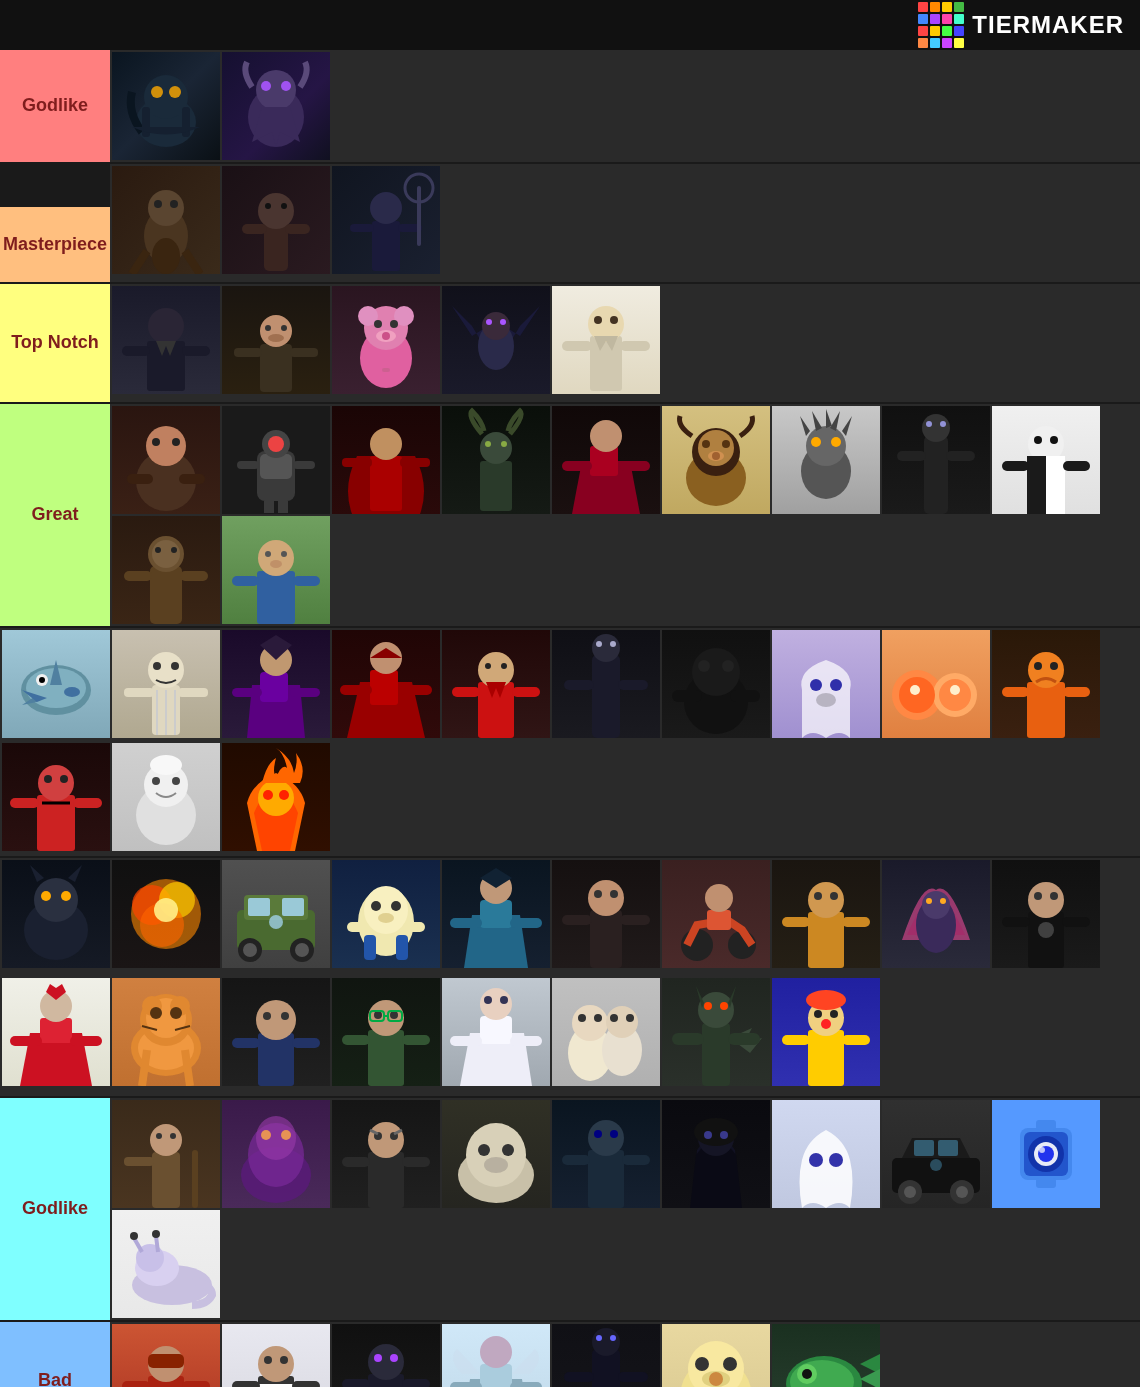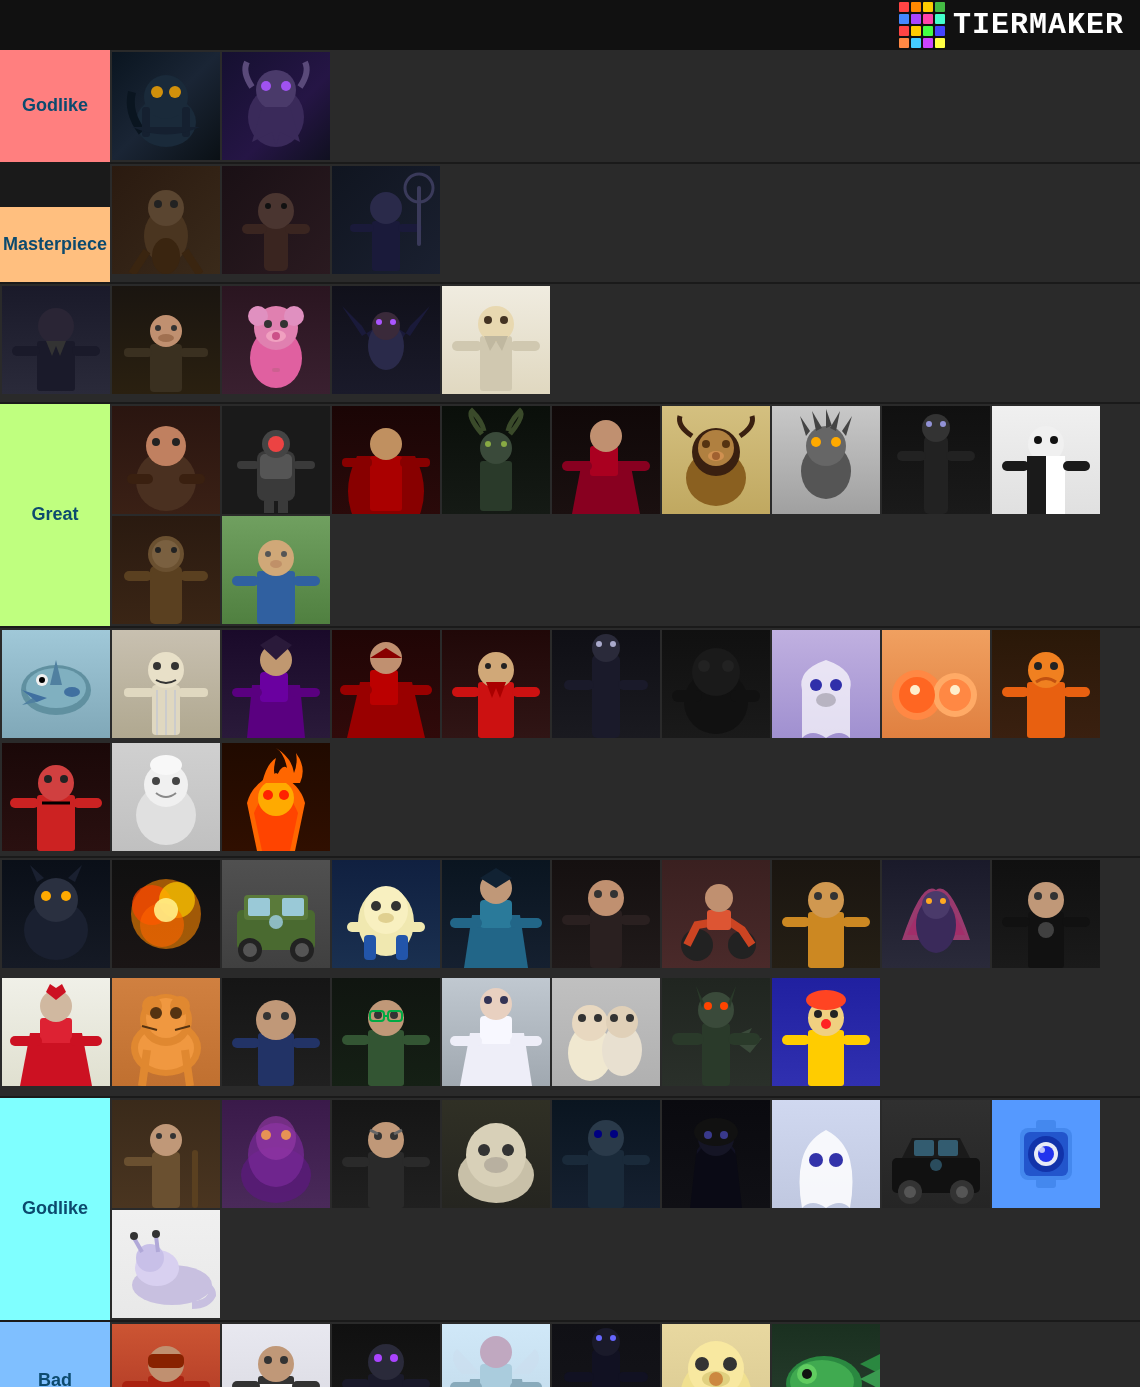--- a/index.html
+++ b/index.html
@@ -15,21 +15,21 @@
       border-bottom: 2px solid #1a1a1a;
     }
     .tier-label {
       width: 110px;
       min-width: 110px;
       display: flex;
       align-items: center;
       justify-content: center;
       font-weight: bold;
       font-size: 18px;
-      color: #0c4a6e;
+      color: #7f1d1d;
       text-align: center;
       padding: 8px;
       line-height: 1.2;
     }
     .tier-items {
       flex: 1;
       background: #2a2a2a;
       display: flex;
       flex-wrap: wrap;
       align-items: flex-start;
@@ -64,26 +64,25 @@
       grid-template-columns: repeat(4, 10px);
       grid-template-rows: repeat(4, 10px);
       gap: 2px;
     }
     .logo-cell {
       width: 10px;
       height: 10px;
       border-radius: 1px;
     }
     .logo-text {
-      font-size: 30px;
+      font-size: 24px;
       font-weight: bold;
       color: white;
       letter-spacing: 1px;
       text-transform: uppercase;
-      font-family: Liberation Mono, monospace;
     }
 
     
     .char-box {
       width: 108px;
       height: 108px;
       display: flex;
       align-items: center;
       justify-content: center;
       font-size: 10px;
@@ -199,20 +198,21 @@
             <rect x="18" y="58" width="24" height="8" fill="#1a1a3a" rx="4"></rect>
             <rect x="66" y="58" width="24" height="8" fill="#1a1a3a" rx="4"></rect>
             <rect x="85" y="20" width="4" height="60" fill="#3a3a5a" rx="2"></rect>
             <ellipse cx="87" cy="22" rx="14" ry="14" fill="none" stroke="#3a3a5a" stroke-width="3"></ellipse>
           </svg>
         </div>
       </div>
     </div>
 
     <div class="tier-row" style="min-height:120px">
+      <div class="tier-label tier-topnotch">Top Notch</div>
       <div class="tier-items">
 
         <div class="char-box" style="background: linear-gradient(180deg, #1a1a2a 0%, #2a2a3a 100%);">
           <svg viewBox="0 0 108 108" class="char-silhouette">
             <rect x="35" y="55" width="38" height="50" fill="#1a1a2a" rx="3"></rect>
             <circle cx="54" cy="40" r="18" fill="#2a2535"></circle>
             <rect x="10" y="60" width="28" height="10" fill="#1a1a2a" rx="5"></rect>
             <rect x="70" y="60" width="28" height="10" fill="#1a1a2a" rx="5"></rect>
             <path d="M 44 55 L 50 70 L 54 60 L 58 70 L 64 55" fill="#333"></path>
           </svg>

